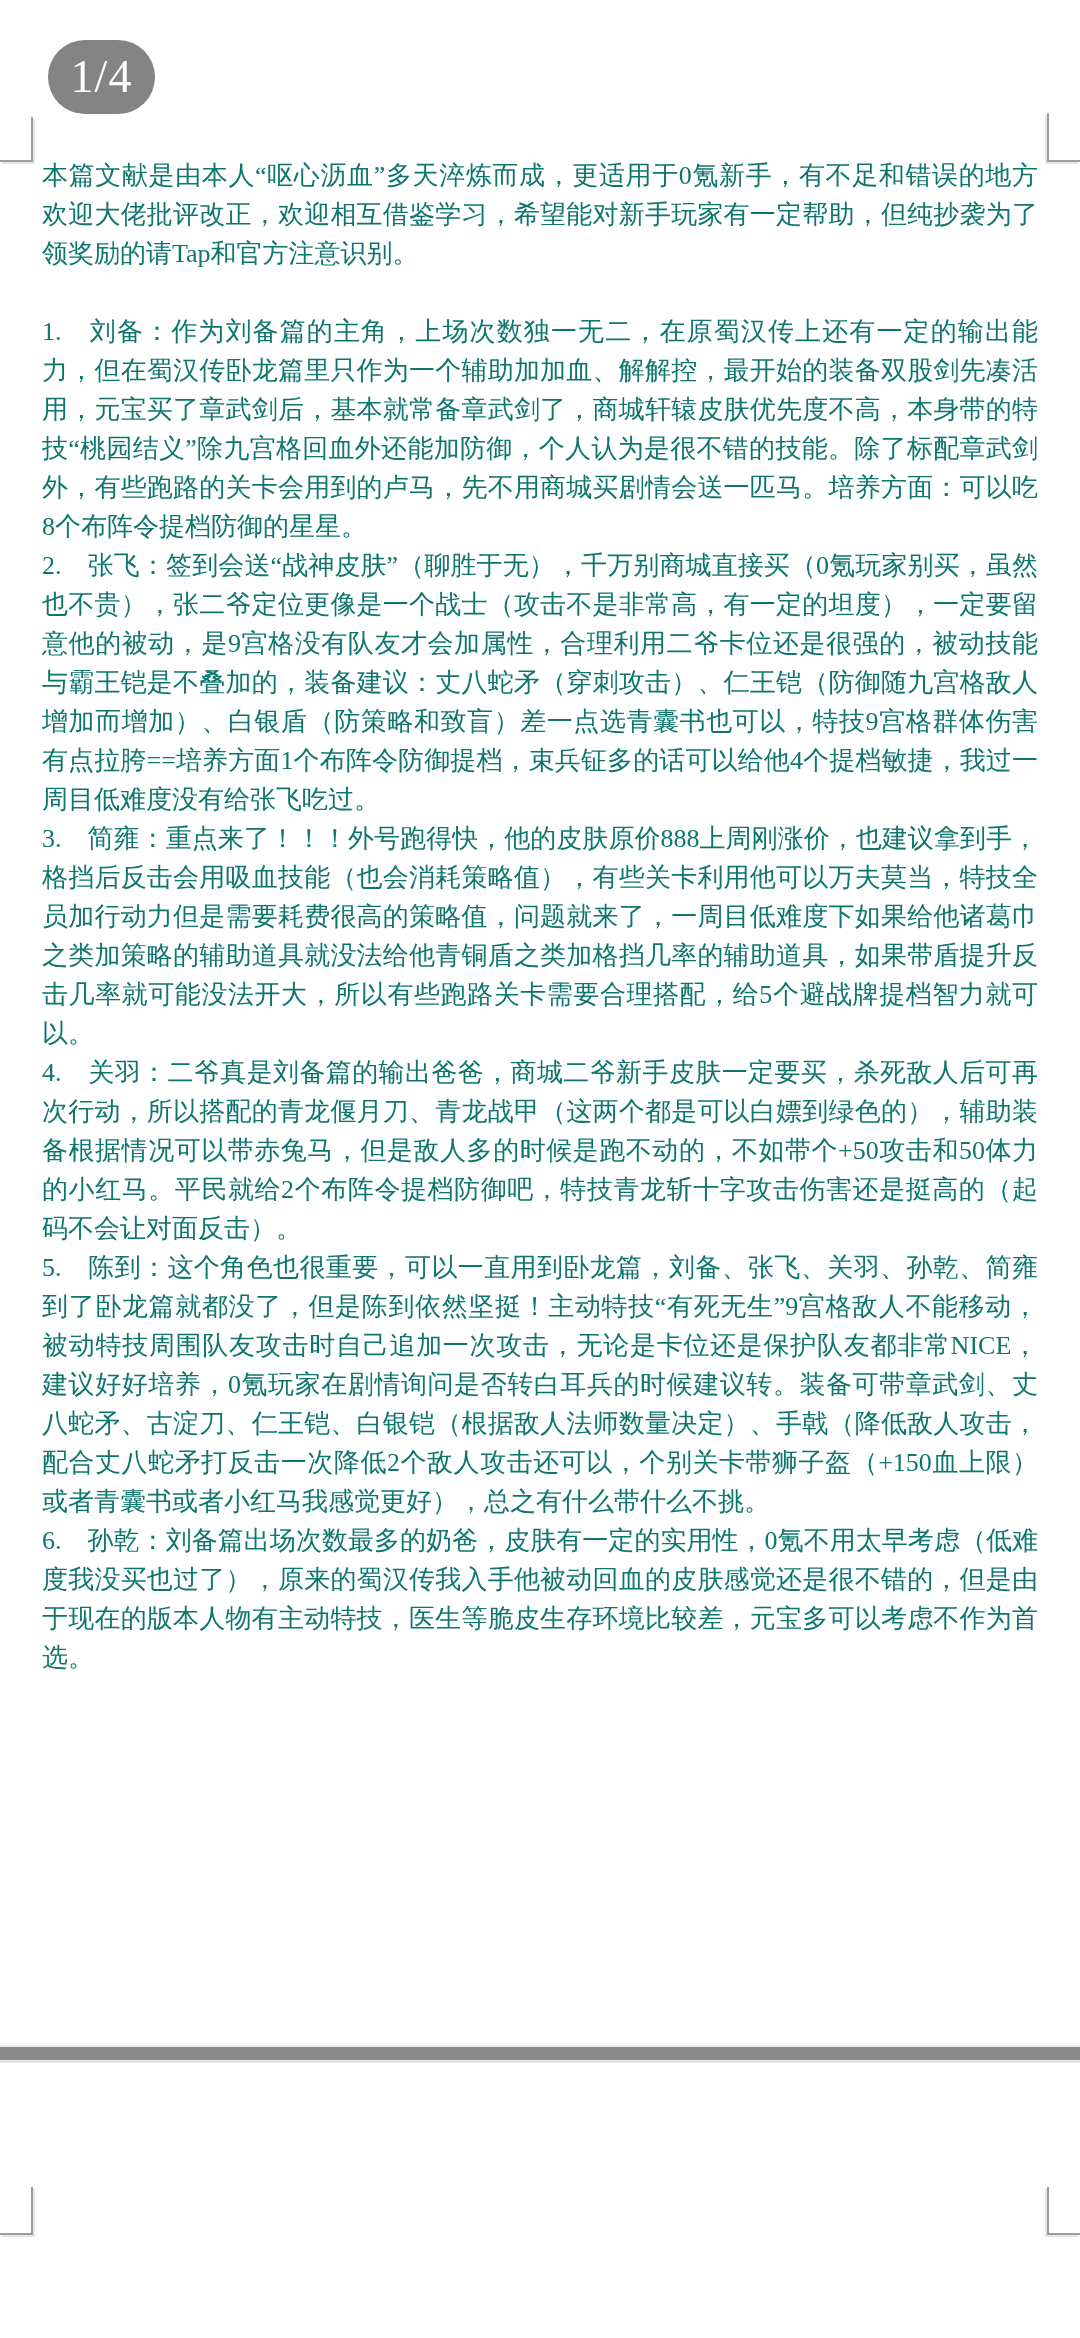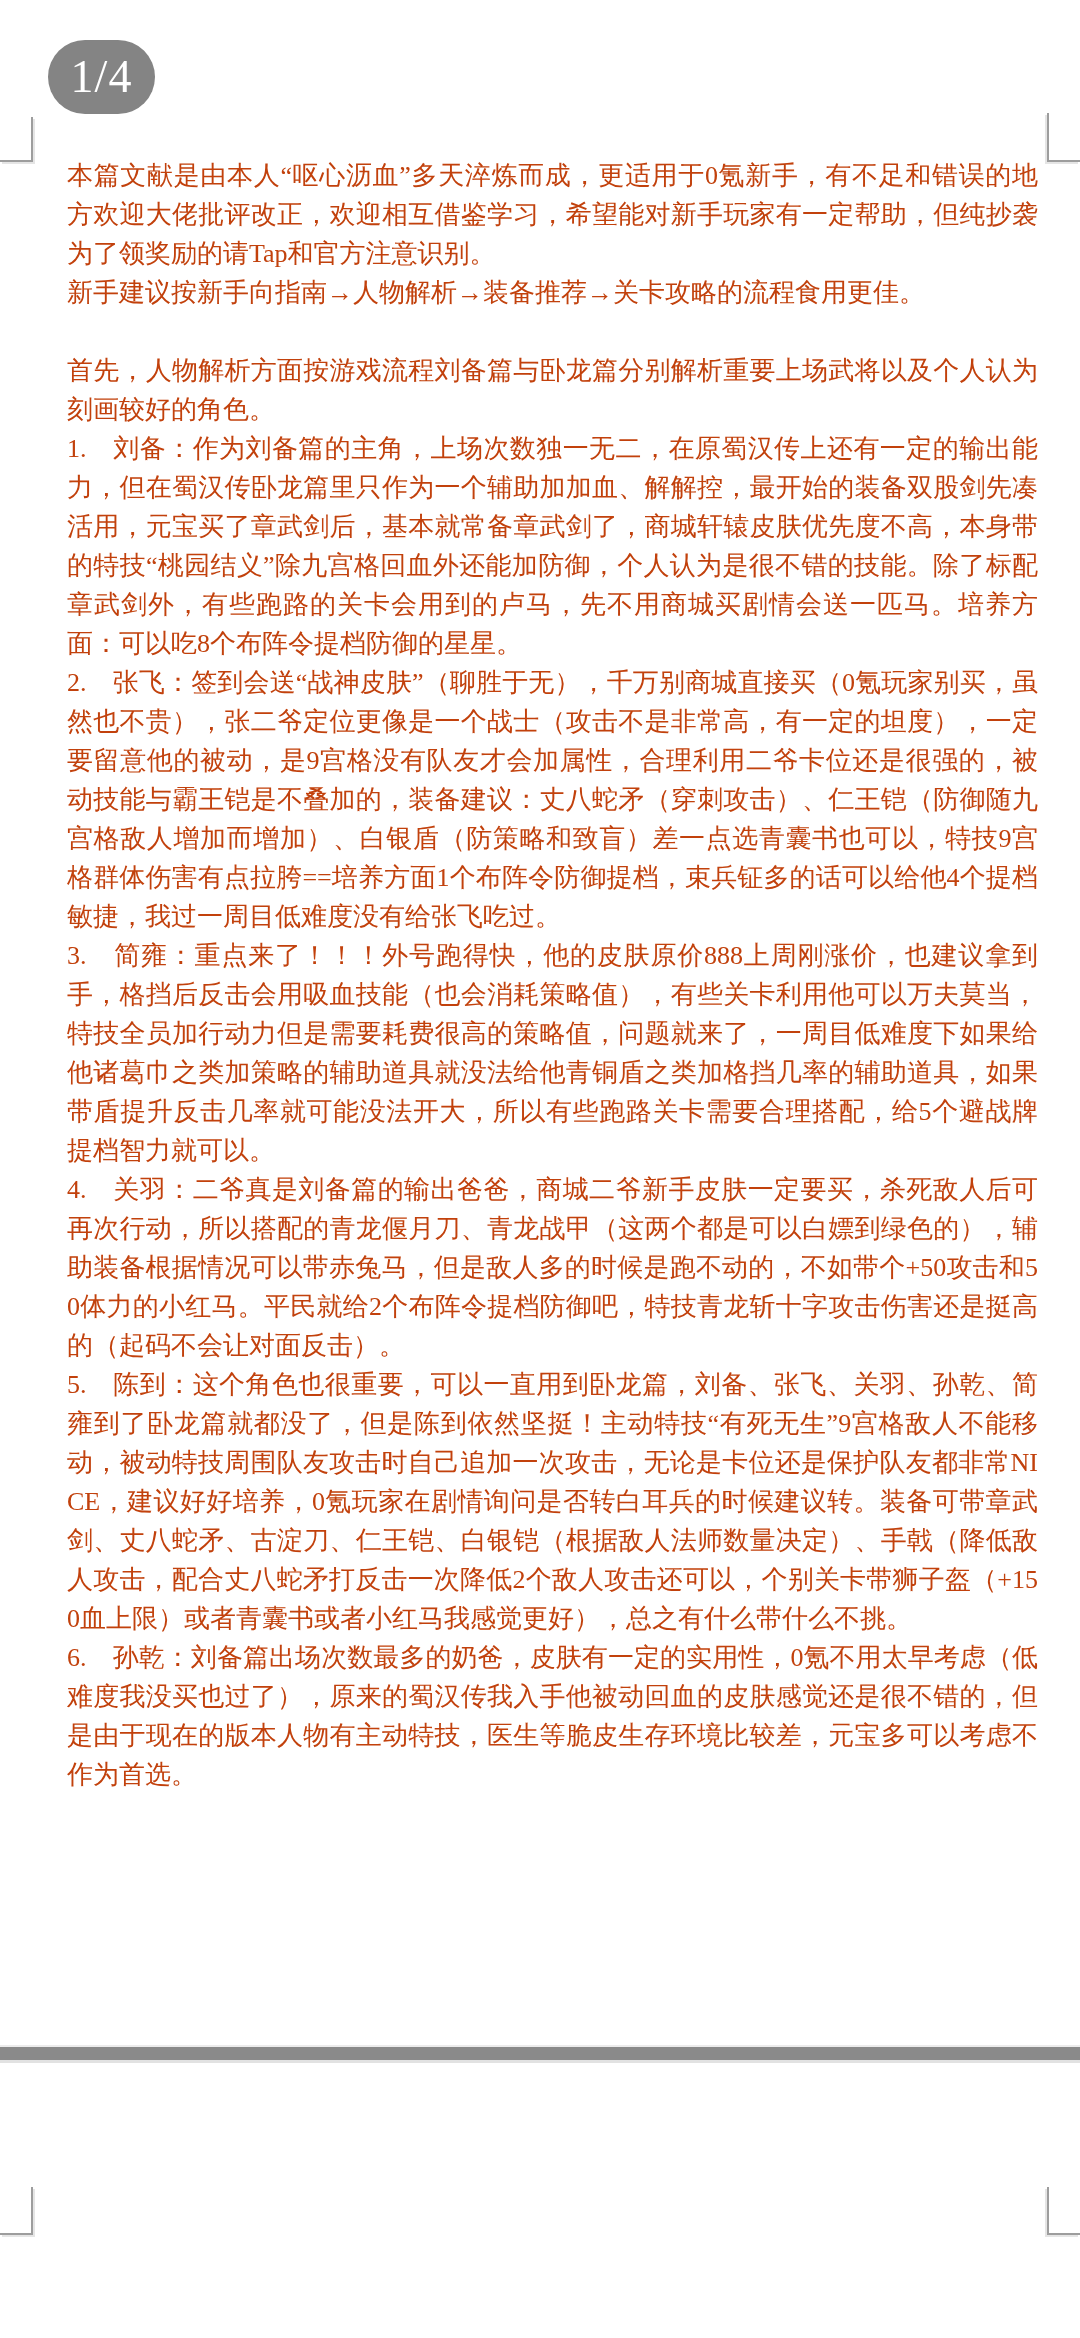--- a/index.html
+++ b/index.html
@@ -63,26 +63,25 @@
     height: 46px;
     border-left: 2px solid #9d9d9d;
     border-bottom: 2px solid #9d9d9d;
     box-shadow: -2px 2px 0 rgba(0,0,0,0.10);
   }
   .content {
     position: absolute;
     left: 42px;
     right: 42px;
     top: 156px;
-    color: #c2410c;
+    color: #0f766e;
     font-size: 26px;
     line-height: 39px;
     text-align: justify;
     word-break: break-all;
-    margin-left: 25px;
   }
   .content p {
     margin: 0;
     padding: 0;
   }
   .content p.blank {
     height: 39px;
   }
   .divider {
     position: absolute;
@@ -100,23 +99,21 @@
 
 <div class="page">
 
   <div class="badge">1/4</div>
 
   <div class="corner tl"></div>
   <div class="corner tr"></div>
 
   <div class="content">
     <p>本篇文献是由本人“呕心沥血”多天淬炼而成，更适用于0氪新手，有不足和错误的地方欢迎大佬批评改正，欢迎相互借鉴学习，希望能对新手玩家有一定帮助，但纯抄袭为了领奖励的请Tap和官方注意识别。</p>
-    <p>新手建议按新手向指南→人物解析→装备推荐→关卡攻略的流程食用更佳。</p>
     <p class="blank"></p>
-    <p>首先，人物解析方面按游戏流程刘备篇与卧龙篇分别解析重要上场武将以及个人认为刻画较好的角色。</p>
     <p>1.　刘备：作为刘备篇的主角，上场次数独一无二，在原蜀汉传上还有一定的输出能力，但在蜀汉传卧龙篇里只作为一个辅助加加血、解解控，最开始的装备双股剑先凑活用，元宝买了章武剑后，基本就常备章武剑了，商城轩辕皮肤优先度不高，本身带的特技“桃园结义”除九宫格回血外还能加防御，个人认为是很不错的技能。除了标配章武剑外，有些跑路的关卡会用到的卢马，先不用商城买剧情会送一匹马。培养方面：可以吃8个布阵令提档防御的星星。</p>
     <p>2.　张飞：签到会送“战神皮肤”（聊胜于无），千万别商城直接买（0氪玩家别买，虽然也不贵），张二爷定位更像是一个战士（攻击不是非常高，有一定的坦度），一定要留意他的被动，是9宫格没有队友才会加属性，合理利用二爷卡位还是很强的，被动技能与霸王铠是不叠加的，装备建议：丈八蛇矛（穿刺攻击）、仁王铠（防御随九宫格敌人增加而增加）、白银盾（防策略和致盲）差一点选青囊书也可以，特技9宫格群体伤害有点拉胯==培养方面1个布阵令防御提档，束兵钲多的话可以给他4个提档敏捷，我过一周目低难度没有给张飞吃过。</p>
     <p>3.　简雍：重点来了！！！外号跑得快，他的皮肤原价888上周刚涨价，也建议拿到手，格挡后反击会用吸血技能（也会消耗策略值），有些关卡利用他可以万夫莫当，特技全员加行动力但是需要耗费很高的策略值，问题就来了，一周目低难度下如果给他诸葛巾之类加策略的辅助道具就没法给他青铜盾之类加格挡几率的辅助道具，如果带盾提升反击几率就可能没法开大，所以有些跑路关卡需要合理搭配，给5个避战牌提档智力就可以。</p>
     <p>4.　关羽：二爷真是刘备篇的输出爸爸，商城二爷新手皮肤一定要买，杀死敌人后可再次行动，所以搭配的青龙偃月刀、青龙战甲（这两个都是可以白嫖到绿色的），辅助装备根据情况可以带赤兔马，但是敌人多的时候是跑不动的，不如带个+50攻击和50体力的小红马。平民就给2个布阵令提档防御吧，特技青龙斩十字攻击伤害还是挺高的（起码不会让对面反击）。</p>
     <p>5.　陈到：这个角色也很重要，可以一直用到卧龙篇，刘备、张飞、关羽、孙乾、简雍到了卧龙篇就都没了，但是陈到依然坚挺！主动特技“有死无生”9宫格敌人不能移动，被动特技周围队友攻击时自己追加一次攻击，无论是卡位还是保护队友都非常NICE，建议好好培养，0氪玩家在剧情询问是否转白耳兵的时候建议转。装备可带章武剑、丈八蛇矛、古淀刀、仁王铠、白银铠（根据敌人法师数量决定）、手戟（降低敌人攻击，配合丈八蛇矛打反击一次降低2个敌人攻击还可以，个别关卡带狮子盔（+150血上限）或者青囊书或者小红马我感觉更好），总之有什么带什么不挑。</p>
     <p>6.　孙乾：刘备篇出场次数最多的奶爸，皮肤有一定的实用性，0氪不用太早考虑（低难度我没买也过了），原来的蜀汉传我入手他被动回血的皮肤感觉还是很不错的，但是由于现在的版本人物有主动特技，医生等脆皮生存环境比较差，元宝多可以考虑不作为首选。</p>
   </div>
 
   <div class="divider"></div>
 

